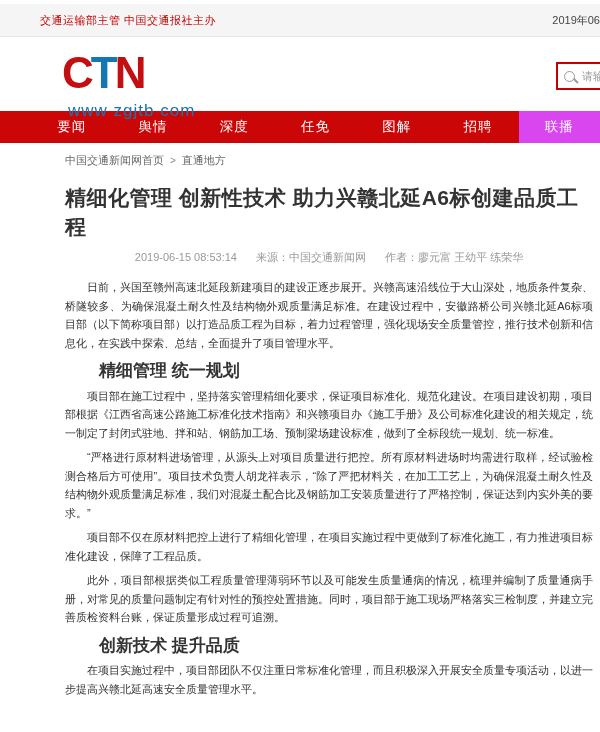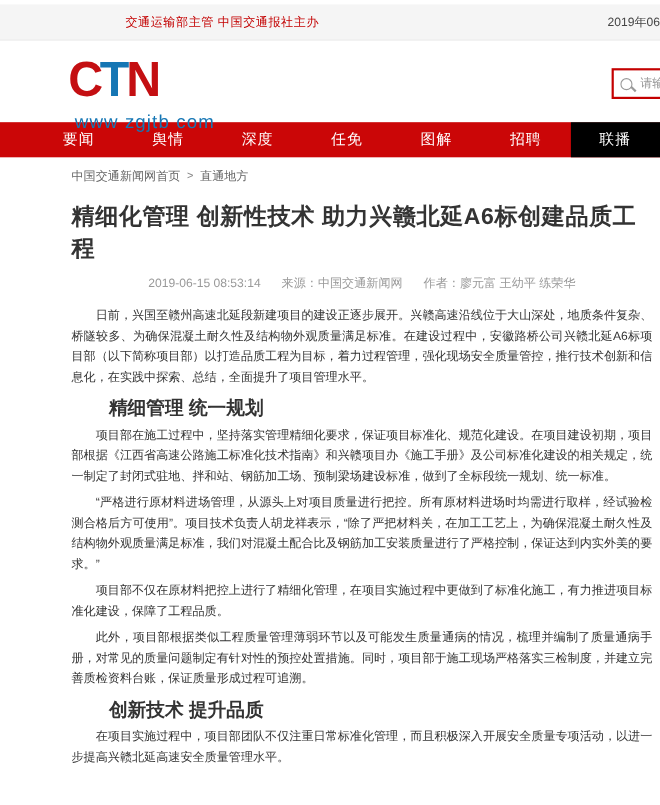--- a/index.html
+++ b/index.html
@@ -8,21 +8,21 @@
     background:#fff;
     font-family:"Liberation Sans","DejaVu Sans",sans-serif;
     position:relative;
   }
 
   
   .topbar {
     margin-top:4px; height:33px; background:#f5f5f5;
     border-bottom:1px solid #e9e9e9;
     display:flex; align-items:center; justify-content:space-between;
-    padding-left:114px;
+    padding-left:40px;
   }
   .topbar-left { color:#c30000; font-size:11px; letter-spacing:0.5px; }
   .topbar-right { color:#444; font-size:11px; white-space:nowrap; }
 
   
   .header { height:74px; position:relative; background:#fff; }
   .logo { position:absolute; left:62px; top:11px; display:flex; align-items:flex-start; cursor:pointer;flex-direction:column; }
   .ctn { font-size:44px; font-weight:bold; letter-spacing:-3px; line-height:50px; transform:scaleY(1.02); }
   .ctn .c { color:#c40f12; }
   .ctn .t { color:#1576b4; }
@@ -43,21 +43,21 @@
   .search input { border:none; outline:none; width:90px; font-size:11px; color:#555; background:transparent; }
   .search input::placeholder { color:#999; }
 
   
   .nav { height:32px; background:#cb0607; display:flex; padding-left:31px; }
   .nav-item {
     width:82px; color:#fff; font-size:13.5px;
     display:flex; align-items:center; justify-content:center; cursor:pointer;
     letter-spacing:1px;
   }
-  .nav-item.active { background:#000000; }
+  .nav-item.active { background:#d946ef; }
 
   
   .breadcrumb { margin:10px 0 0 65px; font-size:11px; color:#666; display:flex; gap:6px; align-items:center; }
   .breadcrumb .bc-link { cursor:pointer; color:#666; }
   .breadcrumb .sep { color:#888; font-size:10px; }
 
   
   .article { width:528px; margin-left:65px; }
   .art-title { margin-top:15px; font-size:21px; font-weight:bold; color:#333; letter-spacing:0.5px; line-height:29px; }
   .art-meta { margin-top:9px; text-align:center; font-size:11px; color:#999; white-space:nowrap; }

